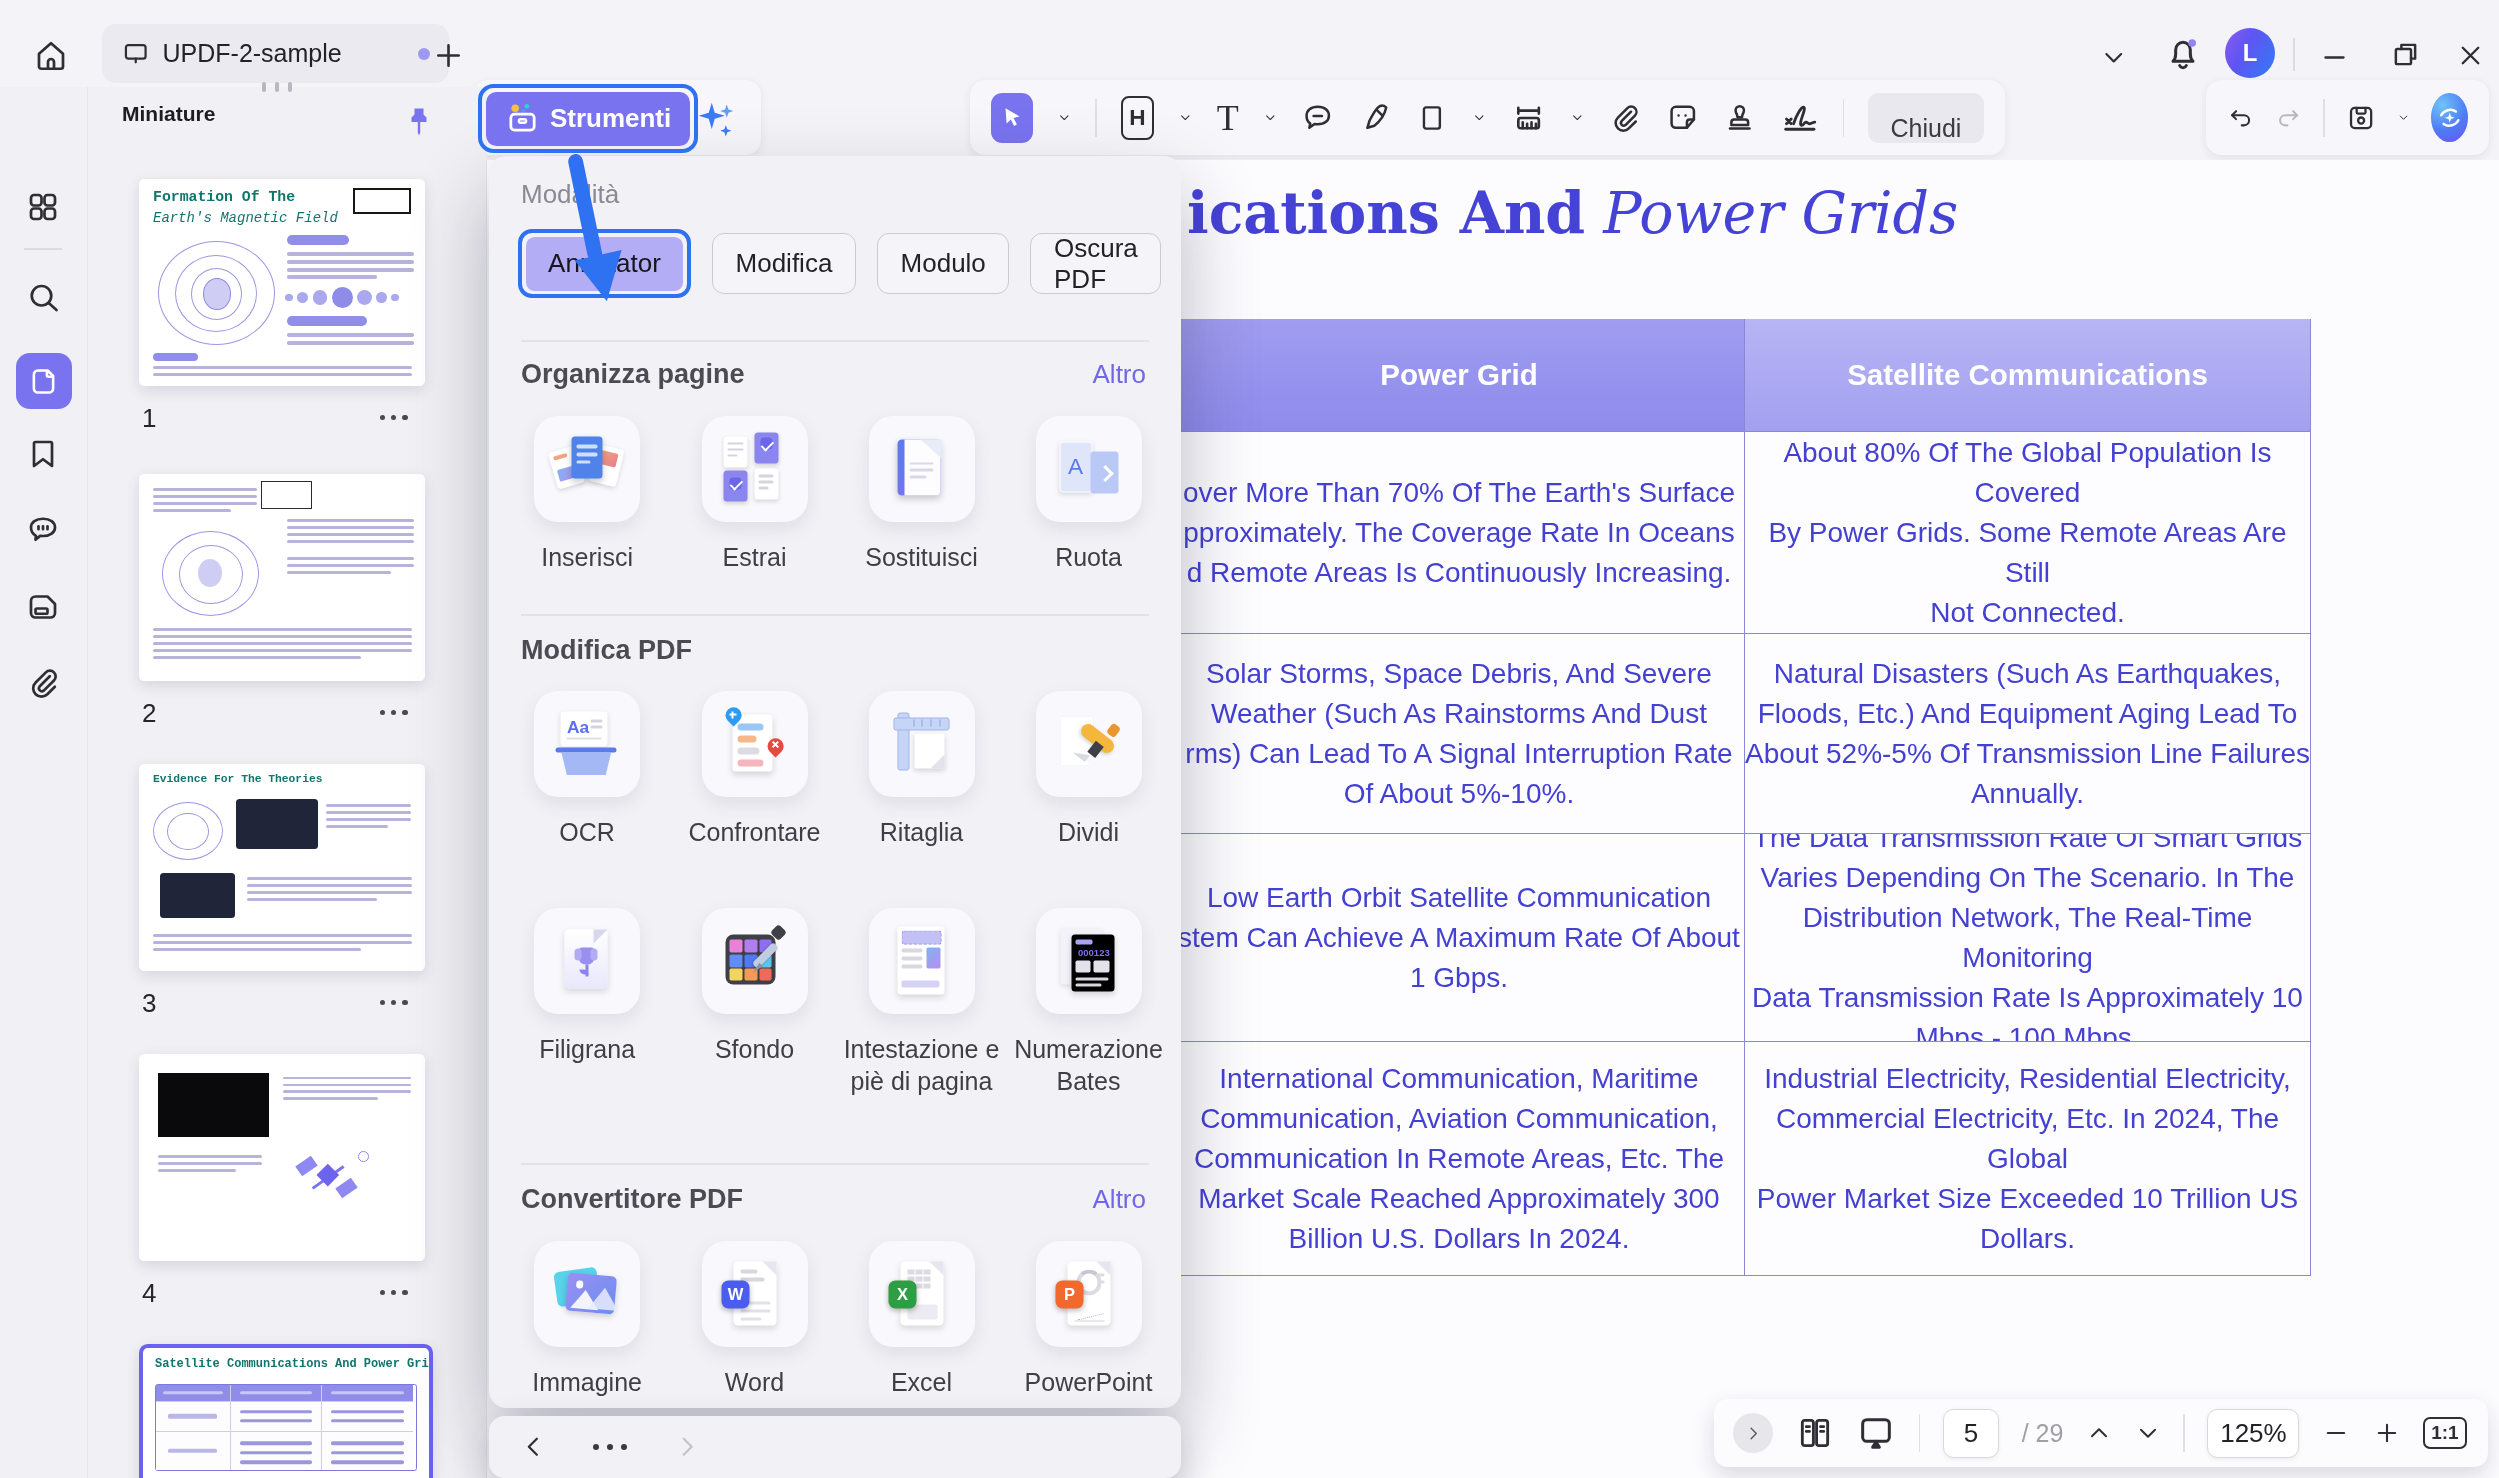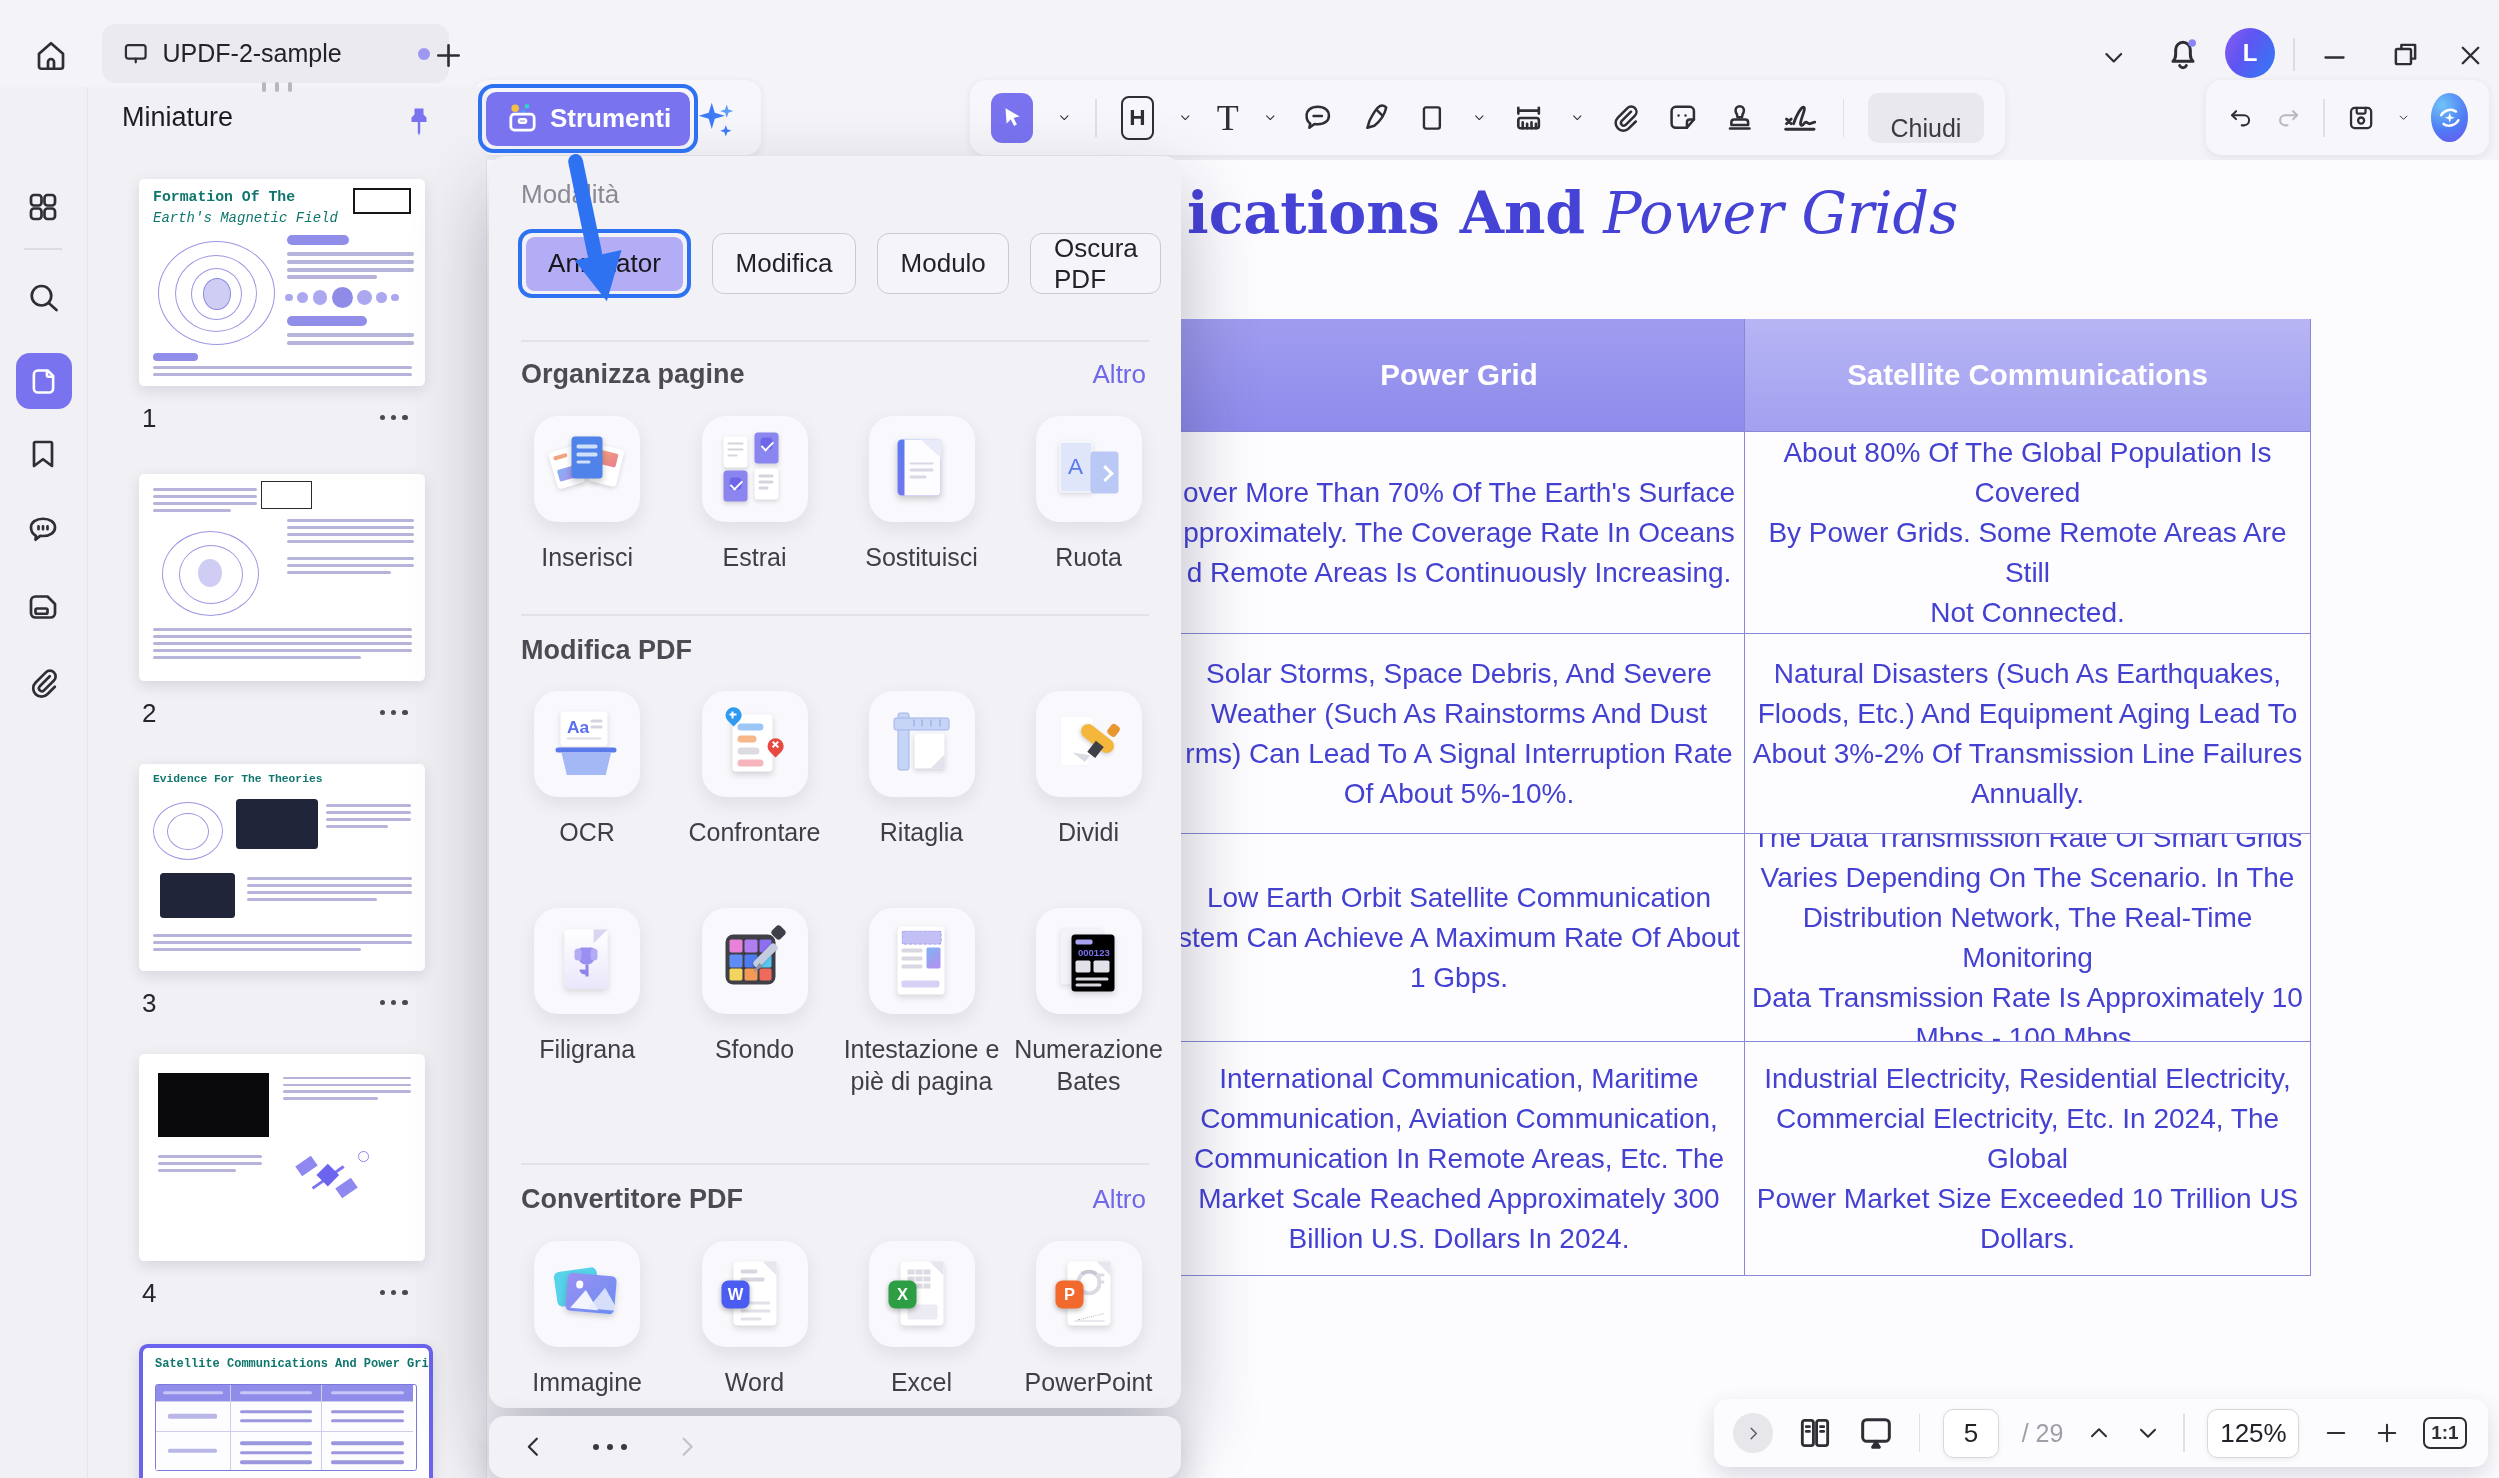--- a/index.html
+++ b/index.html
@@ -41,21 +41,21 @@
          display:flex;align-items:center;justify-content:center}
   
   .sidebar{left:0;top:87px;width:87px;height:1392px;background:#f1f0f4}
   .sicon{left:25px;width:36px;height:36px}
   .sactive{left:15.6px;top:266px;width:56px;height:56px;background:#7a73f0;border-radius:14px;display:flex;align-items:center;justify-content:center}
   .ssep{left:24px;top:161px;width:38px;height:1.7px;background:#dddce2}
   
   .tpanel{left:87px;top:87px;width:399px;height:1392px;background:#f1f0f4;border-left:0.9px solid #e6e5ea}
   .draghandle{left:260px;top:83px;display:flex;gap:8.7px}
   .draghandle i{width:4.3px;height:10.4px;background:#b9b8c0;border-radius:2.6px}
-  .ptitle{left:122px;top:102px;font-size:27px;font-weight:normal;color:#1d1c22}
+  .ptitle{left:122px;top:102px;font-size:21px;font-weight:bold;color:#1d1c22}
   .thumb{left:139px;width:286px;height:207px;background:#fff;border-radius:5.2px;box-shadow:0 4.3px 14px rgba(60,60,100,.14);overflow:hidden}
   .thumbnum{left:142px;font-size:26px;color:#26252b}
   .tdots{left:380px;display:flex;gap:6px}
   .tdots i{width:5.2px;height:5.2px;border-radius:50%;background:#4a4950}
   .ln{position:absolute;height:3.5px;background:#b6b4da;border-radius:1.7px}
   .pl{position:absolute;height:9.5px;background:#918ee9;border-radius:5.2px}
   .ring{position:absolute;border:1.3px solid #9b98e2;border-radius:50%}
   .serifT{font-family:Liberation Mono, monospace;color:#0f766e;position:absolute}
   .planet{border-radius:50%;background:#aba8ef;display:inline-block}
   .darkblk{position:absolute;background:#20253a;border-radius:3.5px}
@@ -486,21 +486,21 @@
 d Remote Areas Is Continuously Increasing.</div>
   <div class="dcell" style="height:201px">About 80% Of The Global Population Is Covered
 By Power Grids. Some Remote Areas Are Still
 Not Connected.</div>
   <div class="dcell" style="height:199px">Solar Storms, Space Debris, And Severe
 Weather (Such As Rainstorms And Dust
 rms) Can Lead To A Signal Interruption Rate
 Of About 5%-10%.</div>
   <div class="dcell" style="height:199px">Natural Disasters (Such As Earthquakes,
 Floods, Etc.) And Equipment Aging Lead To
-About 3%-2% Of Transmission Line Failures
+About 52%-5% Of Transmission Line Failures
 Annually.</div>
   <div class="dcell" style="height:207px">Low Earth Orbit Satellite Communication
 stem Can Achieve A Maximum Rate Of About
 1 Gbps.</div>
   <div class="dcell" style="height:207px">The Data Transmission Rate Of Smart Grids
 Varies Depending On The Scenario. In The
 Distribution Network, The Real-Time Monitoring
 Data Transmission Rate Is Approximately 10
 Mbps - 100 Mbps.</div>
   <div class="dcell" style="height:233px">International Communication, Maritime

